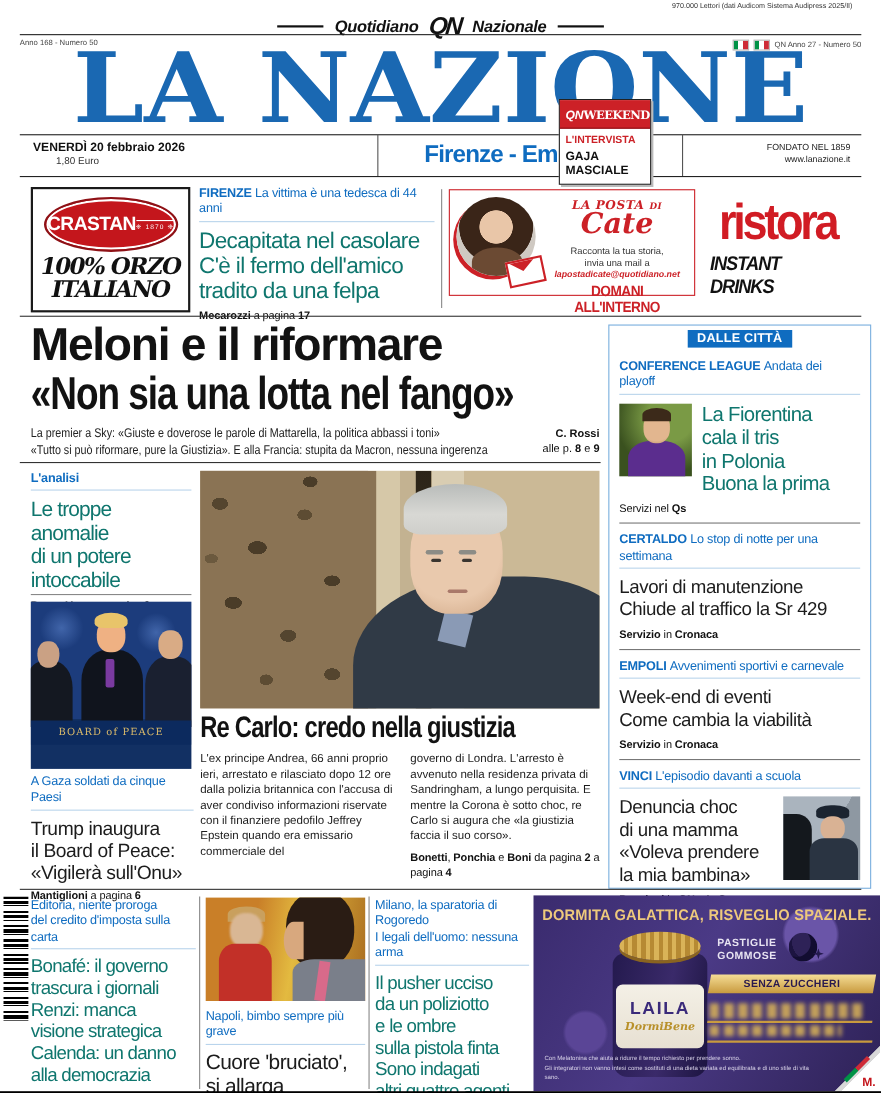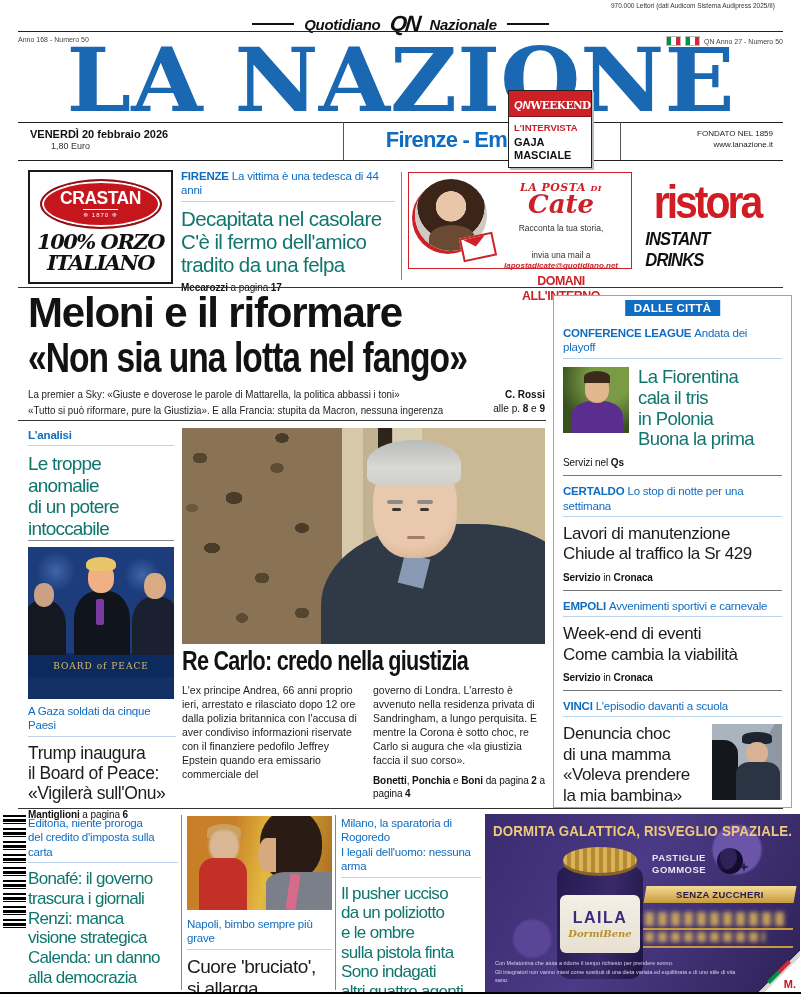--- a/index.html
+++ b/index.html
@@ -43,21 +43,21 @@
   #rule-d2{top:160px;left:18px;width:765px;}
   #datecell{top:128px;left:30px;}
   #datecell .d1{font-weight:700;font-size:11px;}
   #datecell .d2{font-size:9px;color:#333;margin-top:1px;margin-left:21px;}
   .vd{top:122px;height:38px;}
   #edition{top:127px;left:343px;width:260px;text-align:center;color:#0f6cc0;font-weight:700;font-size:22px;letter-spacing:-0.8px;}
   #founded{top:129px;right:28px;text-align:right;font-size:8px;color:#222;line-height:1.35;}
   
   #crastan{left:28px;top:170px;width:141px;height:110px;border:2px solid #1a1a1a;text-align:center;}
   #crastan .oval{margin:7px auto 2px;width:118px;height:46px;background:#c4161c;border-radius:50%;
-                 border:2px solid #8e1116;box-shadow:inset 0 0 0 2px #fff;display:flex;flex-direction:column;
+                 border:2px solid #8e1116;box-shadow:inset 0 0 0 2px #fff;display:flex;flex-direction:row;
                  align-items:center;justify-content:center;}
   #crastan .cb{color:#fff;font-weight:700;font-size:17.5px;letter-spacing:-0.5px;line-height:1;}
   #crastan .cy{color:#fff;font-size:6px;letter-spacing:1px;border-top:1px solid #fff;margin-top:1px;padding-top:1px;}
   #crastan .co{font-family:"DejaVu Serif",serif;font-style:italic;font-weight:700;font-size:21px;
                line-height:1.02;letter-spacing:-1.5px;color:#111;}
   #firenze{left:181px;top:169px;width:214px;}
   #firenze .hl{font-size:20.5px;line-height:1.12;margin-top:6px;}
   #firenze .byline{margin-top:5px;}
   .vdiv-t{top:172px;height:108px;background:#888;}
   #posta{left:408px;top:172px;width:222px;height:95px;border:1px solid #cc2127;background:#fff;}
@@ -293,21 +293,21 @@
     <div id="envelope">
         <div class="flap"></div>
       </div>
     <div class="ptxt">
       <div class="plogo">
         <span class="pl1">LA POSTA</span>
         <span class="pl1" style="font-size:8px">DI</span>
         <span class="pl2">Cate</span>
       </div>
       <div class="pline">Racconta la tua storia,</div>
-      <div class="pline" style="margin-top:16px">invia una mail a</div>
+      <div class="pline" style="margin-top:0">invia una mail a</div>
       <div class="pmail">lapostadicate@quotidiano.net</div>
       <div class="pban">DOMANI ALL'INTERNO</div>
     </div>
   </div>
 
   <div id="ristora" class="abs">
     <div class="r1">ristora</div>
     <div class="r2">INSTANT DRINKS</div>
   </div>
 

